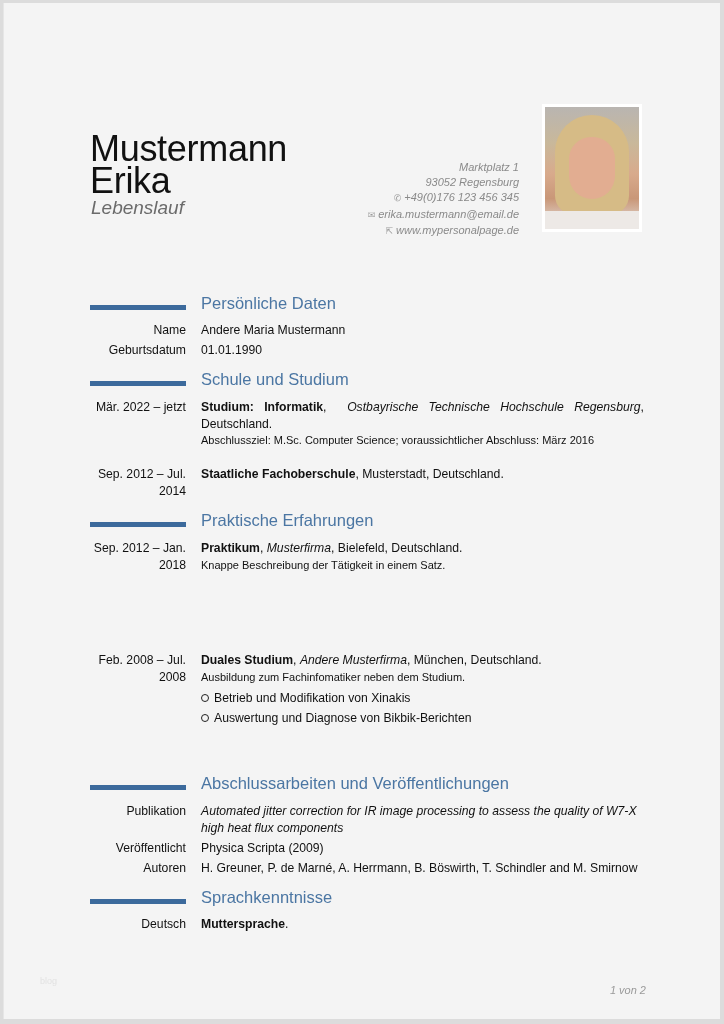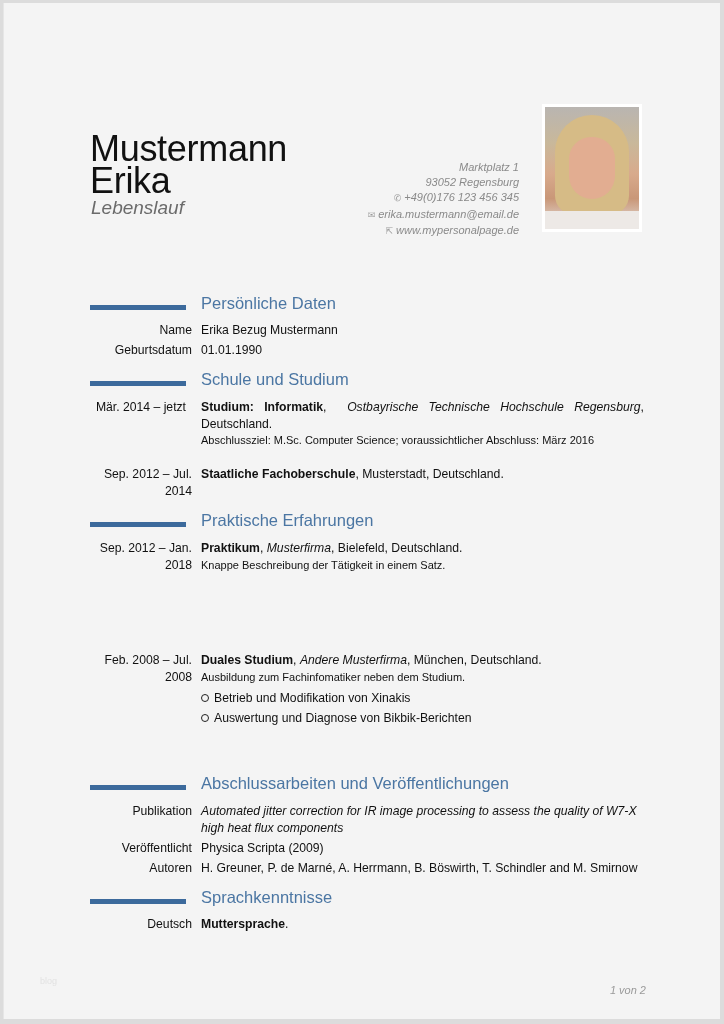--- a/index.html
+++ b/index.html
@@ -38,21 +38,21 @@
   .face { position: absolute; left: 24px; top: 30px; width: 46px; height: 62px; border-radius: 23px 23px 24px 24px; background: #e2ad91; }
   .shirt { position: absolute; left: 0; bottom: 0; width: 100%; height: 18px; background: #ede9e6; }
 
   .section { position: absolute; left: 86px; width: 560px; }
   .rule { position: absolute; left: 0; top: 7px; width: 96px; height: 5px; background: #3c6a9c; }
   .stitle {
     position: absolute; left: 111px; top: -4px; font-family: "Liberation Sans", sans-serif;
     font-size: 16.5px; color: #4b76a3; white-space: nowrap;
   }
   .row { position: absolute; left: 0; width: 560px; font-family: "Liberation Sans", sans-serif; font-size: 12.2px; line-height: 16.5px; color: #111; }
-  .lbl { position: absolute; left: 6px; width: 96px; text-align: right; }
+  .lbl { position: absolute; left: 0; width: 96px; text-align: right; }
   .val { position: absolute; left: 111px; width: 443px; }
   .val.just { text-align: justify; }
   .small { font-size: 11px; line-height: 16px; }
   b { font-weight: bold; }
   i { font-style: italic; }
   ul { list-style: none; margin: 3px 0 0 0; padding: 0; }
   li { line-height: 20px; }
   li .bul { display: inline-block; width: 6px; height: 6px; border: 1px solid #222; border-radius: 50%; margin: 0 5px 1px 0; vertical-align: middle; }
   .footer-left { left: 36px; top: 973px; font-family: "Liberation Sans", sans-serif; font-size: 9px; color: #e2e2e2; }
   .footer-right { right: 74px; top: 981px; font-family: "Liberation Sans", sans-serif; font-style: italic; font-size: 11px; color: #9a9a9a; }
@@ -88,34 +88,34 @@
       <div class="face"></div>
       <div class="shirt"></div>
     </div>
   </div>
 
   <div class="section" style="top:295px;">
     <div class="rule"></div>
     <div class="stitle">Persönliche Daten</div>
     <div class="row" style="top:24px;">
       <span class="lbl">Name</span>
-      <span class="val">Erika Bezug Mustermann</span>
+      <span class="val">Andere Maria Mustermann</span>
     </div>
     <div class="row" style="top:44px;">
       <span class="lbl">Geburtsdatum</span>
       <span class="val">01.01.1990</span>
     </div>
   </div>
 
   <div class="section" style="top:371px;">
     <div class="rule"></div>
     <div class="stitle">Schule und Studium</div>
 
     <div class="row" style="top:25px;">
-      <span class="lbl" style="left:-10px;width:106px;">Mär. 2014 – jetzt</span>
+      <span class="lbl" style="left:-10px;width:106px;">Mär. 2022 – jetzt</span>
       <div class="val just">
         <b>Studium: Informatik</b>,&nbsp; <i>Ostbayrische Technische Hochschule Regensburg</i><span>, Deutschland.</span>
         <div class="small">Abschlussziel: M.Sc. Computer Science; voraussichtlicher Abschluss: März 2016</div>
       </div>
     </div>
 
     <div class="row" style="top:92px;">
       <span class="lbl">
         <span>Sep. 2012 – Jul.</span><br>
         <span>2014</span>

